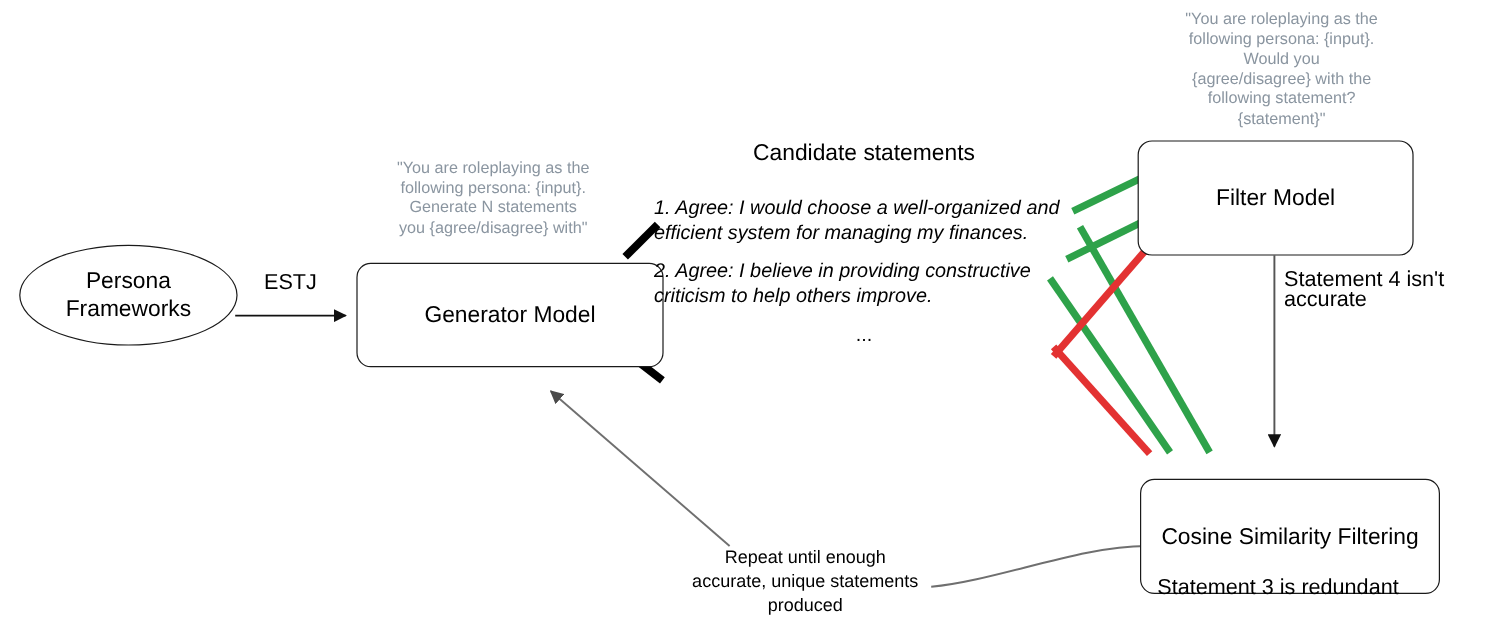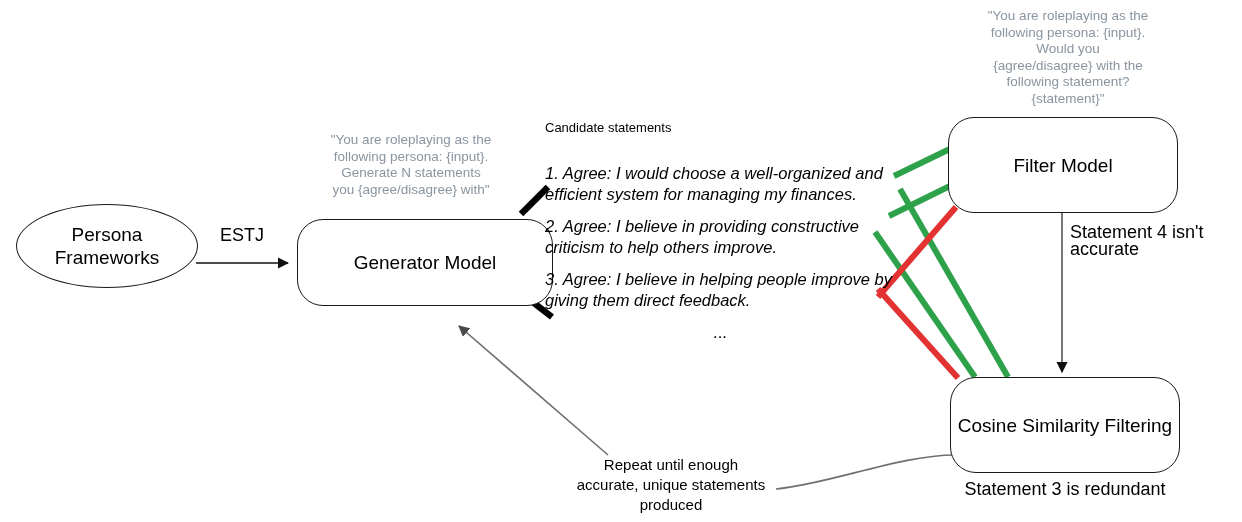--- a/index.html
+++ b/index.html
@@ -30,44 +30,44 @@
     position: absolute;
     box-sizing: border-box;
     display: flex;
     align-items: center;
     justify-content: center;
     text-align: center;
     background: #ffffff;
     border: 1.3px solid #1a1a1a;
   }
   .node-rounded {
-    border-radius: 26px;
+    border-radius: 12px;
   }
   .node-ellipse {
     border-radius: 50%;
   }
   .node-label {
     font-size: 19px;
     line-height: 23px;
     color: #000000;
     white-space: pre-line;
   }
   .prompt-note {
     position: absolute;
     color: #8a95a0;
     font-size: 13.5px;
     line-height: 16.5px;
     text-align: center;
     white-space: pre-line;
   }
   .section-title {
     position: absolute;
-    font-size: 13px;
+    font-size: 19px;
     line-height: 23px;
-    text-align: left;
+    text-align: center;
     white-space: nowrap;
   }
   .edge-label {
     position: absolute;
     font-size: 18px;
     line-height: 17px;
     text-align: center;
     white-space: pre-line;
   }
   .statements {
@@ -154,21 +154,21 @@
   </div>
 
   <div class="node node-rounded" style="left:297px; top:219px; width:256px; height:87px;">
     <span class="node-label">Generator Model</span>
   </div>
 
   <div class="node node-rounded" style="left:948px; top:117px; width:230px; height:96px;">
     <span class="node-label">Filter Model</span>
   </div>
 
-  <div class="node node-rounded" style="left:950px; top:377px; width:230px; height:96px;">
+  <div class="node node-rounded" style="left:950px; top:399px; width:250px; height:96px;">
     <span class="node-label">Cosine Similarity Filtering</span>
   </div>
 
   <div class="prompt-note" style="left:306px; top:132px; width:210px;">"You are roleplaying as the
 following persona: {input}.
 Generate N statements
 you {agree/disagree} with"</div>
 
   <div class="prompt-note" style="left:968px; top:8px; width:200px;">"You are roleplaying as the
 following persona: {input}.
@@ -187,18 +187,16 @@
 accurate, unique statements
 produced</div>
 
   <div class="section-title" style="left:545px; top:116px; width:350px;">Candidate statements</div>
 
   <div class="statements">
     <div class="stmt stmt-hang">1. Agree: I would choose a well-organized and
 efficient system for managing my finances.</div>
     <div class="stmt stmt-hang">2. Agree: I believe in providing constructive
 criticism to help others improve.</div>
-    <div class="stmt stmt-hang">3. Agree: I believe in helping people improve by
-giving them direct feedback.</div>
     <div class="stmt-ellipsis">...</div>
   </div>
 
 </div>
 
 </body></html>

